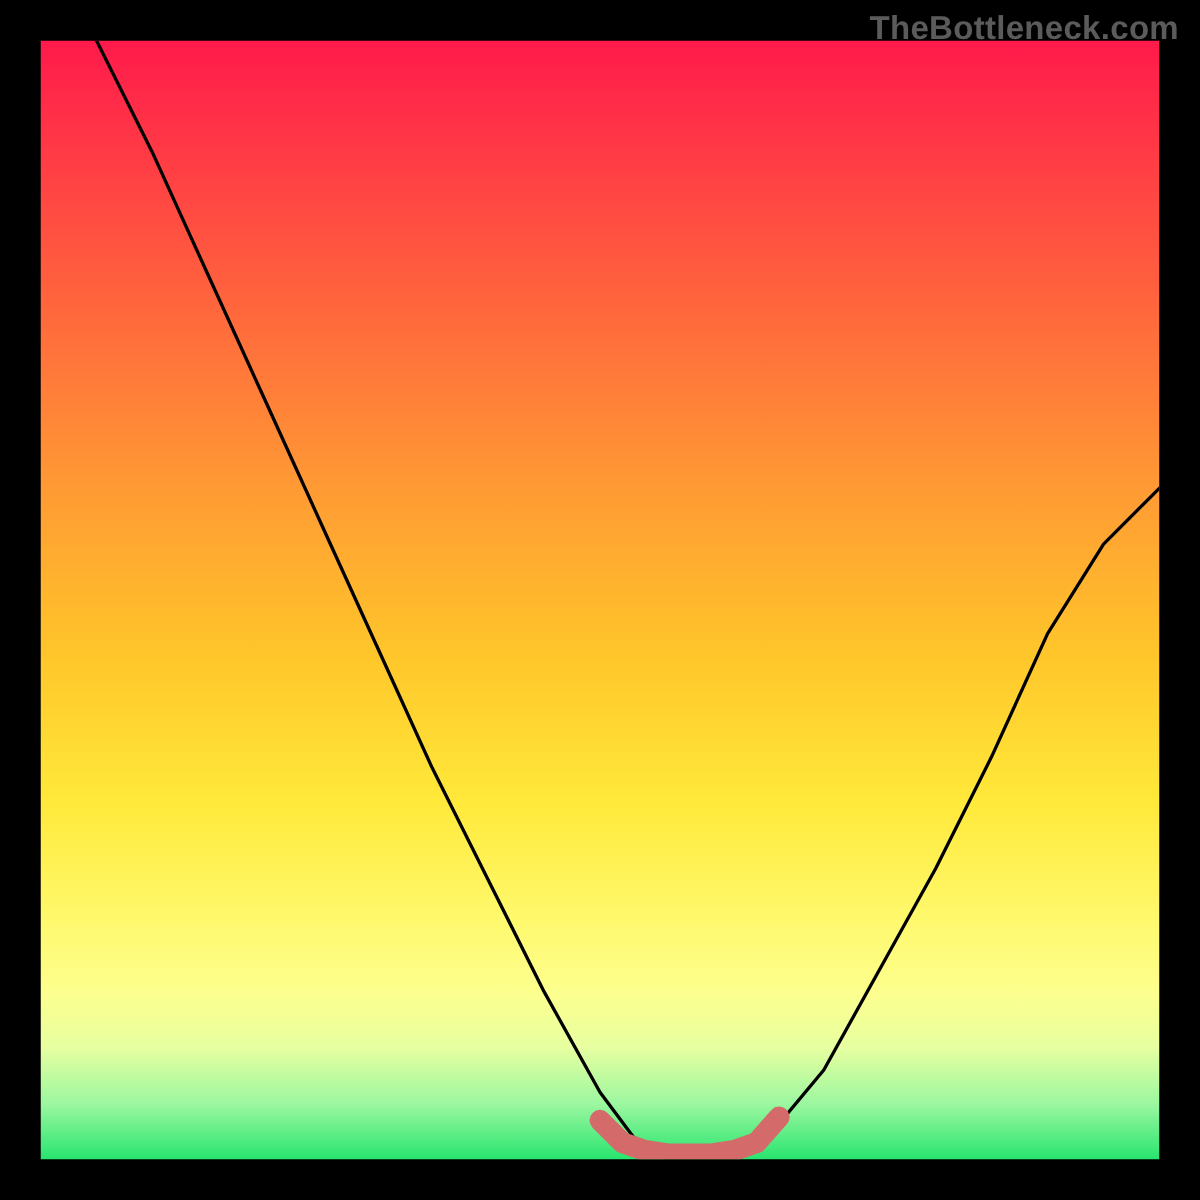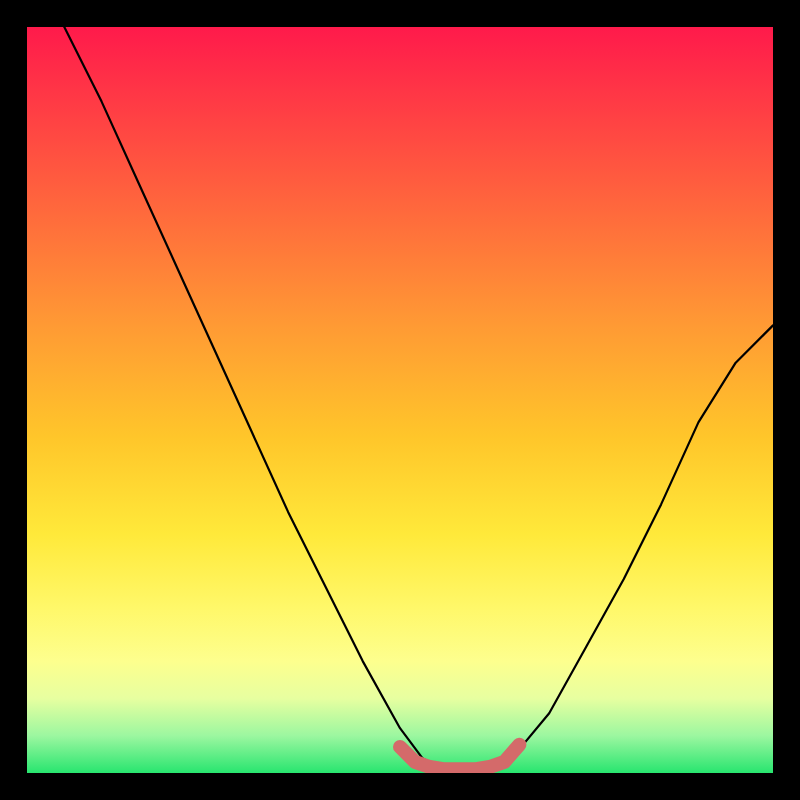--- a/index.html
+++ b/index.html
@@ -55,20 +55,21 @@
   }
   svg.curve {
     position: absolute;
     inset: 0;
   }
 </style>
 </head>
 <body>
 
 <div class="frame">
+  <div class="watermark">TheBottleneck.com</div>
 
   <div class="plot-area">
     <div class="gradient-bg"></div>
     <svg class="curve" width="746" height="746" viewBox="0 0 746 746">
       <path id="curve-path" fill="none" stroke="#000000" stroke-width="2.2" stroke-linecap="round" stroke-linejoin="round" d="M37.3 0.0 L74.6 74.6 L111.9 156.7 L149.2 238.7 L186.5 320.8 L223.8 402.8 L261.1 484.9 L298.4 559.5 L335.7 634.1 L373.0 701.2 L395.4 731.1 L417.8 746.0 L440.1 746.0 L462.5 746.0 L484.9 731.1 L522.2 686.3 L559.5 619.2 L596.8 552.0 L634.1 477.4 L671.4 395.4 L708.7 335.7 L746.0 298.4"></path>
       <path id="marker-path" fill="none" stroke="#d46a6a" stroke-width="14" stroke-linecap="round" stroke-linejoin="round" d="M373.0 719.9 L387.9 734.8 L402.8 740.0 L417.8 742.3 L432.7 742.3 L447.6 742.3 L462.5 740.0 L477.4 734.8 L492.4 717.7"></path>
     </svg>
   </div>
 </div>
 

